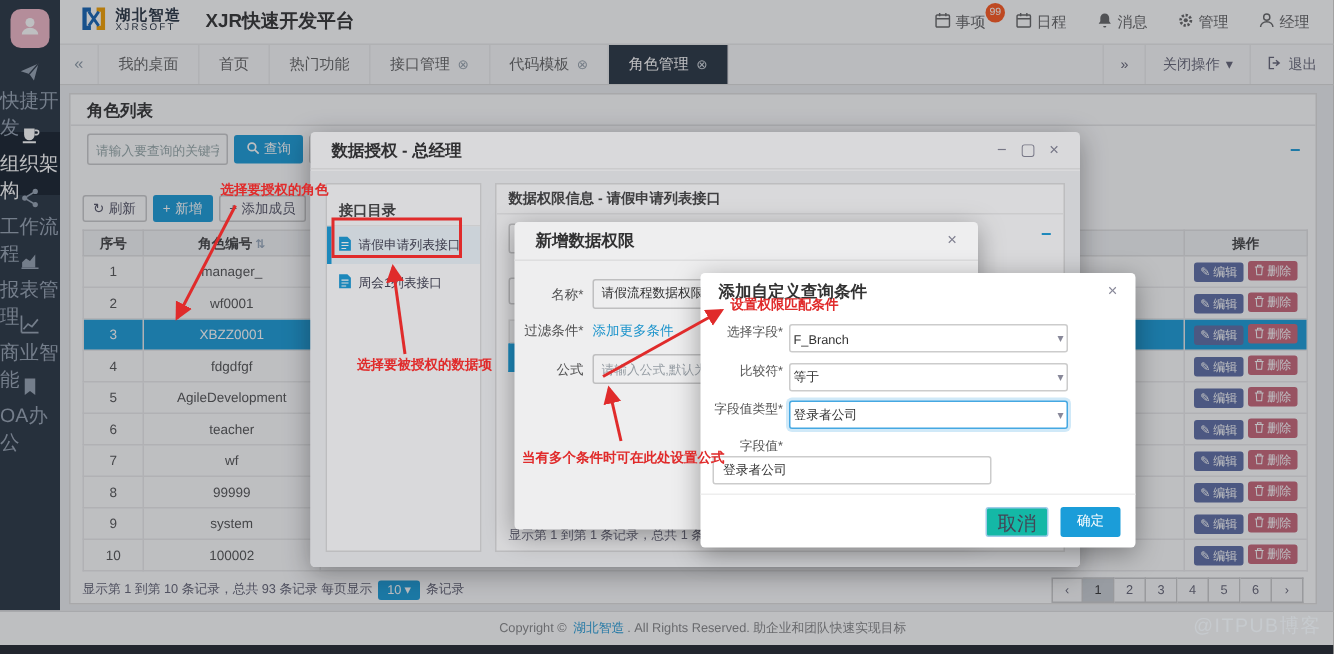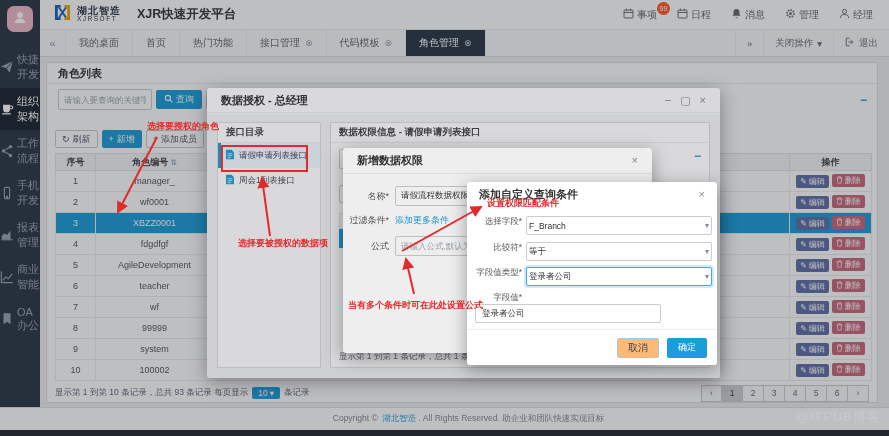--- a/index.html
+++ b/index.html
@@ -4,22 +4,22 @@
 <style>
   html,body{margin:0;padding:0;background:#666;}
   *{box-sizing:border-box;}
   .app{position:relative;width:889px;height:436px;overflow:hidden;background:#fff;
        font-family:"Liberation Sans","DejaVu Sans",sans-serif;color:#333;}
   
   .sidebar{position:absolute;left:0;top:0;width:40px;height:407px;background:#2a3542;z-index:1;}
   .avatar{position:absolute;left:7px;top:6px;width:26px;height:26px;border-radius:7px;background:#f3b9c7;
           display:flex;align-items:center;justify-content:center;}
   .side-menu{position:absolute;top:46px;left:0;width:40px;}
-  .side-item{height:42px;display:flex;align-items:center;justify-content:center;
-             color:#97a4b3;font-size:11px;gap:3px;cursor:pointer;}
+  .side-item{height:42px;display:flex;flex-direction:column;align-items:center;justify-content:center;
+             color:#97a4b3;font-size:13px;gap:3px;cursor:pointer;}
   .side-item.active{background:#18222d;color:#fff;}
   .side-item svg{display:block;}
   
   .header{position:absolute;left:40px;top:0;width:849px;height:30px;background:#fff;border-bottom:1px solid #ececec;
           display:flex;align-items:center;z-index:1;}
   .logo{display:flex;align-items:center;gap:5px;padding-left:13px;}
   .brandcol{display:flex;flex-direction:column;line-height:1;}
   .brand-name{font-size:10px;font-weight:bold;color:#2a3542;letter-spacing:1px;}
   .brand-sub{font-size:6.5px;color:#2a3542;letter-spacing:1.5px;}
   .app-title{font-size:12.5px;font-weight:bold;color:#333;margin-left:16px;}
@@ -84,21 +84,21 @@
   .modal{position:absolute;background:#fff;border-radius:3px;box-shadow:0 4px 18px rgba(0,0,0,.35);}
   .modal-head{display:flex;align-items:center;padding:0 14px;border-bottom:1px solid #eee;}
   .modal-title{font-size:11px;font-weight:bold;color:#333;}
   .winctl{margin-left:auto;display:flex;gap:9px;color:#889;font-size:11px;}
   .winctl span{cursor:pointer;line-height:1;}
   
   .m-auth{left:207px;top:88px;width:513px;height:290px;z-index:20;}
   .m-auth .modal-head{height:25px;}
   .m-auth-body{position:absolute;left:0;top:26px;right:0;bottom:0;background:#f3f4f5;border-radius:0 0 3px 3px;}
   .catalog{position:absolute;left:10px;top:8px;width:104px;bottom:10px;background:#fff;border:1px solid #ddd;}
-  .catalog-title{height:20px;display:flex;align-items:center;padding-left:8px;font-size:9.5px;font-weight:bold;color:#444;border-bottom:1px solid #eee;}
+  .catalog-title{height:20px;display:flex;align-items:center;padding-left:8px;font-size:9.5px;font-weight:bold;color:#444;border-bottom:1px solid #eee;margin-top:8px;}
   .cat-item{height:25px;display:flex;align-items:center;gap:4px;padding-left:7px;font-size:8.5px;color:#445;cursor:pointer;position:relative;}
   .cat-item.active{background:#eef6fb;}
   .cat-item.active::before{content:"";position:absolute;left:0;top:0;bottom:0;width:3px;background:#1b9dd9;}
   .infopanel{position:absolute;left:123px;top:8px;right:10px;bottom:10px;background:#fff;border:1px solid #ddd;}
   .infopanel-title{height:20px;display:flex;align-items:center;padding-left:8px;font-size:9.5px;font-weight:bold;color:#444;border-bottom:1px solid #eee;}
   .inner-min{position:absolute;right:8px;top:26px;color:#1b9dd9;font-weight:bold;font-size:12px;cursor:pointer;}
   .inner-search{position:absolute;left:8px;top:26px;width:150px;height:20px;border:1px solid #ccc;border-radius:2px;
                 font-size:8.5px;padding:0 5px;font-family:inherit;}
   .inner-refresh{position:absolute;left:8px;top:62px;}
   .inner-table{position:absolute;left:8px;top:90px;width:260px;font-size:9px;color:#555;}
@@ -109,31 +109,31 @@
   .inner-pageinfo{position:absolute;left:8px;bottom:4px;font-size:8.5px;color:#667;}
   
   .m-new{left:343px;top:148px;width:309px;height:205px;z-index:30;}
   .m-new .modal-head{height:26px;}
   .frow{position:absolute;display:flex;align-items:center;}
   .flabel{width:52px;text-align:right;font-size:9px;color:#555;padding-right:6px;}
   .finput{width:232px;height:20px;border:1px solid #ccc;border-radius:2px;font-size:8.5px;padding:0 5px;color:#333;font-family:inherit;}
   .finput::placeholder{color:#a0a8ae;}
   .flink{font-size:9px;color:#1b9dd9;cursor:pointer;}
   
-  .m-cond{left:467px;top:182px;width:250px;height:183px;z-index:40;}
+  .m-cond{left:467px;top:182px;width:290px;height:183px;z-index:40;}
   .m-cond .modal-head{height:24px;border-bottom:none;padding:0 12px;}
   .crow{position:absolute;left:8px;display:flex;align-items:flex-start;}
   .clabel{width:51px;text-align:right;font-size:8.5px;color:#555;padding-right:4px;}
   .cselect{width:186px;height:19px;border:1px solid #ccc;border-radius:2px;font-size:8.5px;color:#333;
            display:flex;align-items:center;padding:0 2px;background:#fff;cursor:pointer;}
   .cselect .caret{margin-left:auto;color:#889;font-size:8px;}
   .cselect.focused{border-color:#45a8e2;box-shadow:0 0 0 2px rgba(69,168,226,.25);}
   .cinput{width:186px;height:19px;border:1px solid #ccc;border-radius:2px;font-size:8.5px;padding:0 6px;color:#333;font-family:inherit;}
   .m-cond-foot{position:absolute;left:0;right:0;bottom:0;height:36px;border-top:1px solid #eee;display:flex;align-items:center;justify-content:flex-end;gap:8px;padding:0 10px;}
-  .btn-cancel{width:42px;height:20px;border:1px solid #9fcbe8;background:#fdba74;border-radius:2px;font-size:10px;color:#445;cursor:pointer;font-family:inherit;margin-left:25px;}
+  .btn-cancel{width:42px;height:20px;border:1px solid #9fcbe8;background:#14b8a6;border-radius:2px;font-size:13px;color:#445;cursor:pointer;font-family:inherit;margin-left:25px;}
   .btn-ok{width:40px;height:20px;border:none;background:#1b9dd9;border-radius:2px;font-size:9px;color:#fff;cursor:pointer;font-family:inherit;}
   
   .anno{position:absolute;inset:0;z-index:50;pointer-events:none;padding-left:26px;}
   .anno-text{position:absolute;color:#e02b2b;font-size:9px;font-weight:bold;white-space:nowrap;}
   .anno-box{position:absolute;left:221px;top:145px;width:87px;height:27px;border:2px solid #e02b2b;}
   .anno svg{position:absolute;left:0;top:0;}
 </style>
 </head>
 <body>
 
@@ -171,29 +171,20 @@
       <div class="side-item">
         <span>
             <svg width="14" height="14" viewBox="0 0 16 16" fill="currentColor">
               <circle cx="12" cy="3" r="2"></circle>
               <circle cx="4" cy="8" r="2"></circle>
               <circle cx="12" cy="13" r="2"></circle>
               <path d="M5.5 7l5-3M5.5 9l5 3" stroke="currentColor" stroke-width="1.2"></path>
             </svg>
           </span>
         <span>工作流程</span>
-      </div>
-      <div class="side-item">
-        <span>
-            <svg width="14" height="14" viewBox="0 0 16 16" fill="none" stroke="currentColor" stroke-width="1.3">
-              <rect x="5" y="1.5" width="6" height="13" rx="1.5"></rect>
-              <circle cx="8" cy="12.5" r=".8" fill="currentColor"></circle>
-            </svg>
-          </span>
-        <span>手机开发</span>
       </div>
       <div class="side-item">
         <span>
             <svg width="14" height="14" viewBox="0 0 16 16">
               <path d="M2 13V9l3-3 3 2 4-5v10z" fill="currentColor"></path>
               <path d="M1.5 13.5h13" stroke="currentColor" stroke-width="1.2"></path>
             </svg>
           </span>
         <span>报表管理</span>
       </div>

